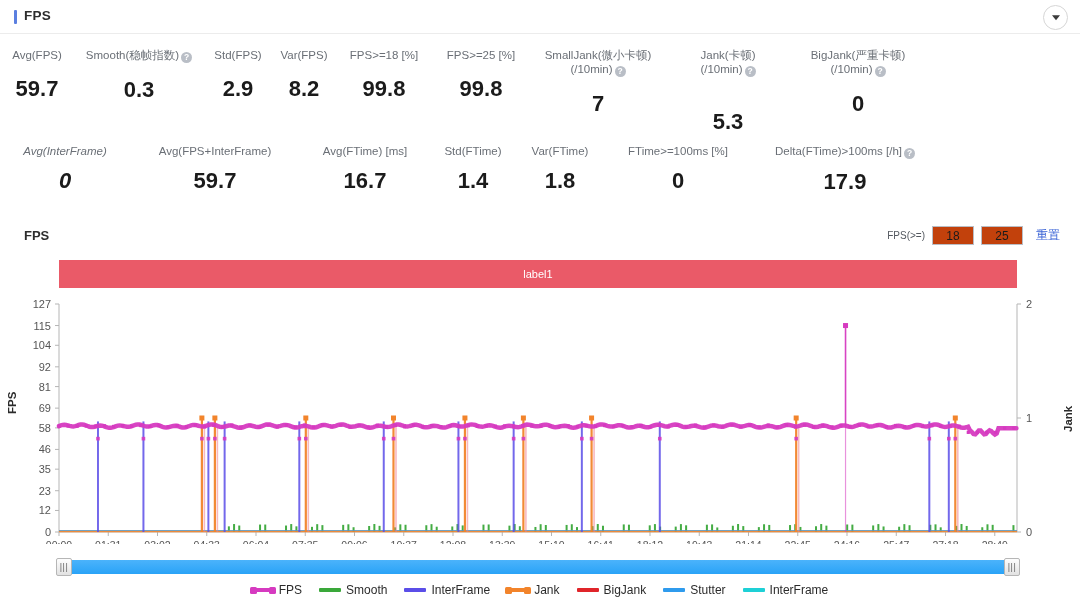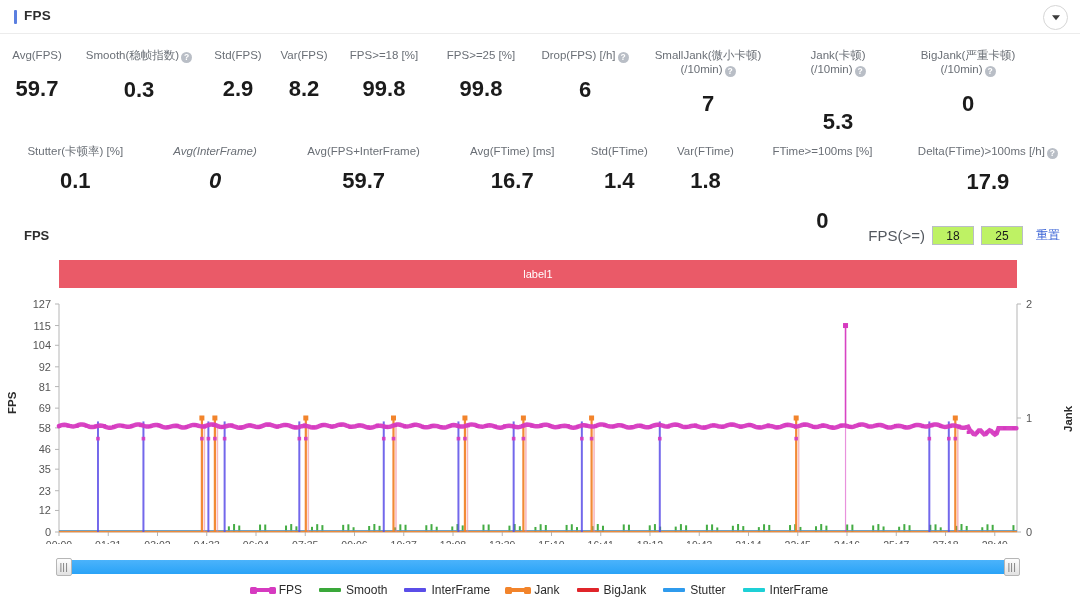--- a/index.html
+++ b/index.html
@@ -59,23 +59,23 @@
     font-family: "Liberation Sans", sans-serif;
   }
 
   
   .chart-head { position: absolute; left: 0; top: 226px; width: 1080px; height: 26px; }
   .chart-head .ctitle {
     position: absolute; left: 24px; top: 2px;
     font-size: 13px; font-weight: bold; color: #2d2d2d;
   }
   .fps-ctrl { position: absolute; right: 20px; top: 0px; display: flex; align-items: center; gap: 7px; }
-  .fps-ctrl .lab { font-size: 15px; color: #53585f; }
+  .fps-ctrl .lab { font-size: 10px; color: #53585f; }
   .fps-ctrl .numbox {
-    width: 42px; height: 19px; border: 1px solid #b9bec6; background: #bef264;
+    width: 42px; height: 19px; border: 1px solid #b9bec6; background: #c2410c;
     font-size: 12px; color: #1b1b1b; text-align: center; line-height: 17px;
     font-family: "Liberation Sans", sans-serif; padding: 0;
   }
   .fps-ctrl .reset {
     font-size: 12px; color: #3a63d6; margin-left: 6px; cursor: pointer;
   }
 
   .label-band {
     position: absolute; left: 59px; top: 260px; width: 958px; height: 28px;
     background: #ea5a68; color: #fff; font-size: 11px;
@@ -163,66 +163,58 @@
           <div class="mval">8.2</div>
         </div>
         <div class="mcell" style="width: 96px;">
           <div class="mlabel"><span>FPS&gt;=18 [%]</span></div>
           <div class="mval">99.8</div>
         </div>
         <div class="mcell" style="width: 98px;">
           <div class="mlabel"><span>FPS&gt;=25 [%]</span></div>
           <div class="mval">99.8</div>
         </div>
-        <div class="mcell" style="width: 110px;">
-          <div class="mlabel"><span>Drop(FPS) [/h]</span><span class="qicon">?</span></div>
-          <div class="mval">6</div>
-        </div>
         <div class="mcell two" style="width: 136px;">
           <div class="mlabel">SmallJank(微小卡顿)</div>
           <div class="mlabel"><span>(/10min)</span><span class="qicon">?</span></div>
           <div class="mval" style="margin-top: 14px;">7</div>
         </div>
         <div class="mcell two" style="width: 124px;">
           <div class="mlabel">Jank(卡顿)</div>
           <div class="mlabel"><span>(/10min)</span><span class="qicon">?</span></div>
           <div class="mval" style="margin-top: 32px;">5.3</div>
         </div>
         <div class="mcell two" style="width: 136px;">
           <div class="mlabel">BigJank(严重卡顿)</div>
           <div class="mlabel"><span>(/10min)</span><span class="qicon">?</span></div>
           <div class="mval" style="margin-top: 14px;">0</div>
         </div>
       </div>
     <div class="mrow r2" id="metrics-row-2">
-        <div class="mcell" style="width: 152px;">
-          <div class="mlabel"><span>Stutter(卡顿率) [%]</span></div>
-          <div class="mval">0.1</div>
-        </div>
         <div class="mcell" style="width: 130px; font-style: italic;">
           <div class="mlabel"><span>Avg(InterFrame)</span></div>
           <div class="mval">0</div>
         </div>
         <div class="mcell" style="width: 170px;">
           <div class="mlabel"><span>Avg(FPS+InterFrame)</span></div>
           <div class="mval">59.7</div>
         </div>
         <div class="mcell" style="width: 130px;">
           <div class="mlabel"><span>Avg(FTime) [ms]</span></div>
           <div class="mval">16.7</div>
         </div>
         <div class="mcell" style="width: 86px;">
           <div class="mlabel"><span>Std(FTime)</span></div>
           <div class="mval">1.4</div>
         </div>
         <div class="mcell" style="width: 88px;">
           <div class="mlabel"><span>Var(FTime)</span></div>
           <div class="mval">1.8</div>
         </div>
-        <div class="mcell" style="width: 148px; gap: 40px;">
+        <div class="mcell" style="width: 148px;">
           <div class="mlabel"><span>FTime&gt;=100ms [%]</span></div>
           <div class="mval">0</div>
         </div>
         <div class="mcell" style="width: 186px;">
           <div class="mlabel"><span>Delta(FTime)&gt;100ms [/h]</span><span class="qicon">?</span></div>
           <div class="mval">17.9</div>
         </div>
       </div>
   </div>
 

